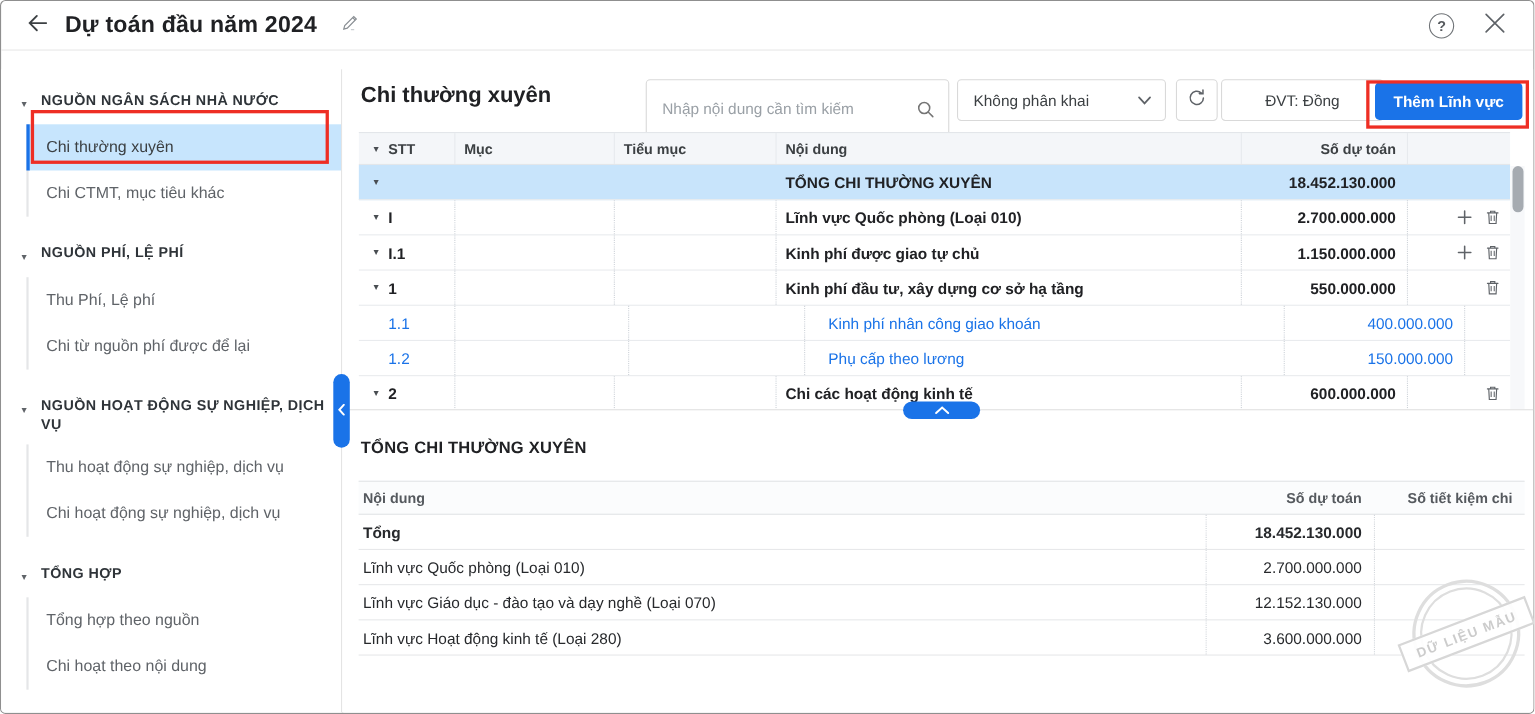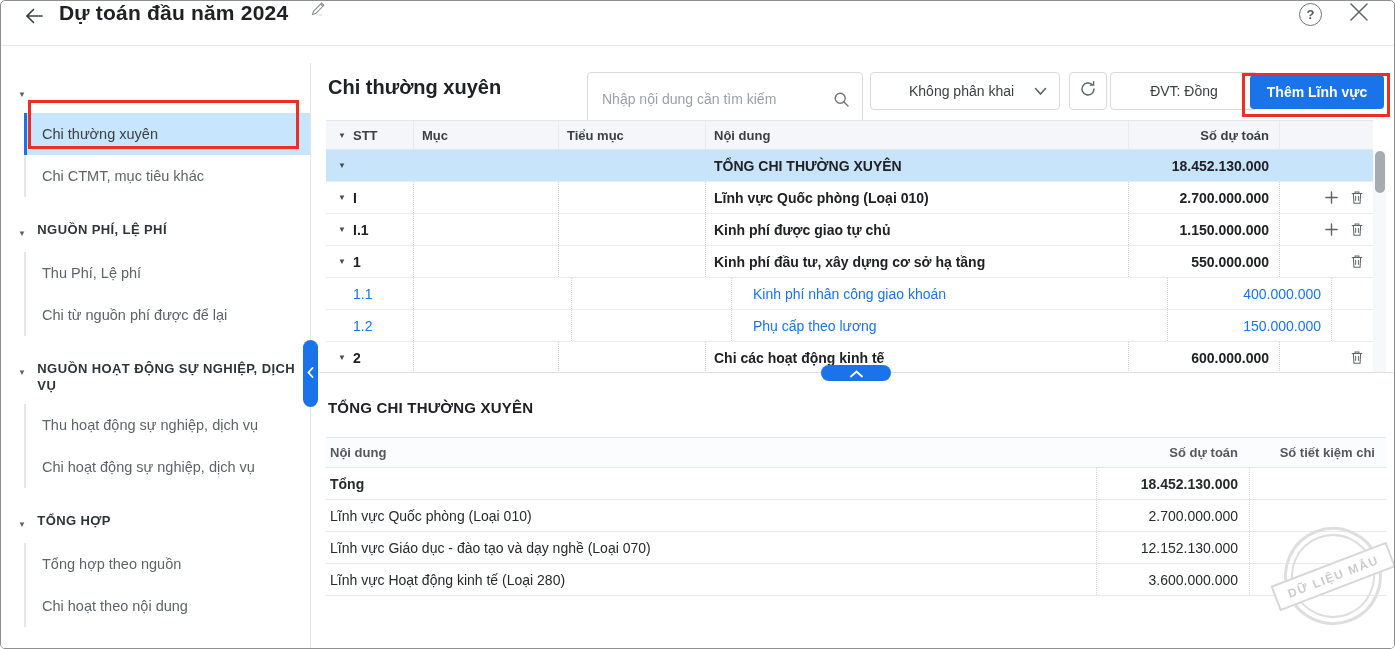--- a/index.html
+++ b/index.html
@@ -3,21 +3,21 @@
 <meta charset="utf-8">
 <style>
   * { margin:0; padding:0; box-sizing:border-box; }
   html,body { background:#fff; }
   body { font-family:"Liberation Sans","DejaVu Sans",sans-serif; }
   .window { position:relative; width:1395px; height:649px; background:#fff;
             border:1px solid #8f8f8f; border-radius:5px; overflow:hidden; }
 
   
   .app-header { position:absolute; left:0; top:0; right:0; height:45px;
-                border-bottom:1px solid #e8e8e8; display:flex; align-items:flex-start; }
+                border-bottom:1px solid #e8e8e8; display:flex; align-items:center; }
   .back-btn { margin-left:16px; width:34px; height:34px; display:flex; align-items:center;
               justify-content:center; cursor:pointer; }
   .app-title { font-size:21px; font-weight:bold; color:#202124; margin-left:8px; letter-spacing:.2px; }
   .title-edit { margin-left:22px; display:flex; align-items:center; cursor:pointer; }
   .header-right { margin-left:auto; display:flex; align-items:center; gap:26px; margin-right:24px; }
   .help-btn { width:23px; height:23px; border:1.6px solid #6f7377; border-radius:50%;
               color:#55595d; font-size:13px; font-weight:bold; display:flex; align-items:center;
               justify-content:center; cursor:pointer; }
   .close-btn { display:flex; align-items:center; justify-content:center; cursor:pointer; }
 
@@ -47,21 +47,21 @@
   .search-box { position:absolute; left:275px; top:9px; width:276px; height:54px;
                 border:1px solid #d9d9d9; border-radius:4px; display:flex; align-items:center; background:#fff; }
   .search-box input { flex:1; border:none; outline:none; font-size:14px; color:#3c4043;
                 padding:0 6px 0 14px; font-family:inherit; background:transparent; }
   .search-box input::placeholder { color:#9aa0a6; }
   .search-icon { margin-right:12px; display:flex; }
 
   .select-box { position:absolute; left:558px; top:9px; width:190px; height:38px;
                 border:1px solid #d9d9d9; border-radius:4px; display:flex; align-items:center;
                 padding:0 12px 0 14px; font-size:14px; color:#3c4043; cursor:pointer; background:#fff; }
-  .select-box .sel-label { flex:1;margin-left:24px; }
+  .select-box .sel-label { flex:1; }
   .refresh-btn { position:absolute; left:757px; top:9px; width:38px; height:38px;
                 border:1px solid #d9d9d9; border-radius:4px; display:flex; align-items:center;
                 justify-content:center; cursor:pointer; background:#fff; }
   .unit-box { position:absolute; left:798px; top:9px; width:148px; height:38px;
                 border:1px solid #d9d9d9; border-radius:4px; display:flex; align-items:center;
                 justify-content:center; font-size:14px; color:#3c4043; background:#fff; }
   .add-btn { position:absolute; left:938px; top:12px; width:134px; height:34px; background:#1a73e8;
                 color:#ffffff; border:none; border-radius:4px; font-size:14px; font-weight:bold;
                 font-family:inherit; cursor:pointer; }
 
@@ -155,20 +155,21 @@
             </svg>
         </span>
       </div>
     </div>
   </div>
 
   <div class="sidebar" id="sidebar">
       <div class="sb-section">
         <div class="sb-head">
           <span class="sb-caret">▼</span>
+          <span>NGUỒN NGÂN SÁCH NHÀ NƯỚC</span>
         </div>
         <div class="sb-items">
           <div class="sb-item selected">Chi thường xuyên</div>
           <div class="sb-item">Chi CTMT, mục tiêu khác</div>
         </div>
       </div>
       <div class="sb-section">
         <div class="sb-head">
           <span class="sb-caret">▼</span>
           <span>NGUỒN PHÍ, LỆ PHÍ</span>

